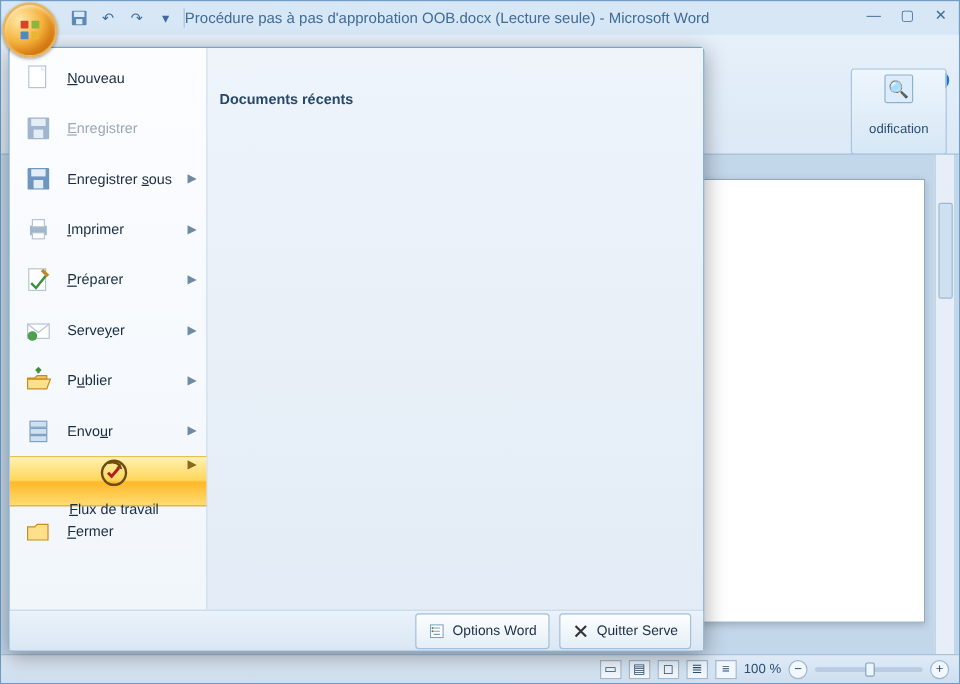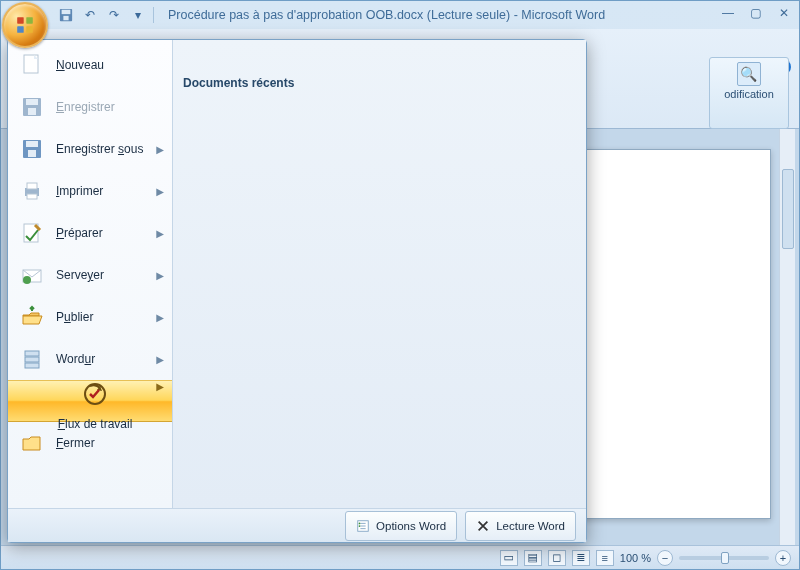--- a/index.html
+++ b/index.html
@@ -18,21 +18,21 @@
     padding-left: 50px;
     position: relative;
   }
   .qat { display: flex; align-items: center; gap: 6px; margin-left: 6px; }
   .qat-btn {
     width: 18px; height: 18px; display:flex; align-items:center; justify-content:center;
     color: #3c6a9a; font-size: 12px;
   }
   .qat-sep { width: 1px; height: 16px; background: #a8c4dd; }
   .title-text {
-    margin-left: 14px; font-size: 12.5px; color: #3f6c98;
+    font-size: 12.5px; color: #3f6c98;
   }
   .win-controls {
     position: absolute; right: 6px; top: 4px; display:flex; gap:10px;
     color: #3f6c98; font-size: 12px;
   }
   .win-btn { width: 18px; height:15px; display:flex; align-items:center; justify-content:center; }
 
   .office-button {
     position: absolute; left: 1px; top: 1px;
     width: 46px; height: 46px; border-radius: 50%;
@@ -58,21 +58,21 @@
     display:flex; flex-direction:column; align-items:center; justify-content:flex-start;
     padding-top:4px;
   }
   .help-btn {
     position:absolute; right:8px; top:30px;
     width:16px; height:16px; border-radius:50%;
     background:#1e74d2; color:#fff; font-size:11px; font-weight:bold;
     display:flex; align-items:center; justify-content:center;
   }
   .ribbon-group .big-icon { width:24px; height:24px; background:#dcecfa; border:1px solid #8fb2d3; border-radius:2px; display:flex; align-items:center; justify-content:center; font-size:14px; color:#3a6fa5; }
-  .ribbon-group .lbl { font-size:11px; color:#2b4f74; margin-top:2px; }
+  .ribbon-group .lbl { font-size:11px; color:#2b4f74; margin-top:16px; }
 
   .doc-area {
     position:absolute; top: 128px; left:0; right:0; bottom:24px;
     background: #c3d7ea;
   }
   .doc-page {
     position:absolute; left: 520px; top: 20px;
     width: 250px; height: 370px;
     background:#fff; border:1px solid #8fa9c1;
     box-shadow: 0 2px 6px rgba(0,0,0,.2);
@@ -304,21 +304,21 @@
         </div>
 
         <div class="menu-item">
           <span class="ic">
               <svg width="24" height="24">
                 <rect x="5" y="4" width="14" height="5" fill="#cfe0f0" stroke="#7fa2c2"></rect>
                 <rect x="5" y="10" width="14" height="5" fill="#cfe0f0" stroke="#7fa2c2"></rect>
                 <rect x="5" y="16" width="14" height="5" fill="#cfe0f0" stroke="#7fa2c2"></rect>
               </svg>
             </span>
-          <span><span>Word</span><span class="u">u</span><span>r</span></span>
+          <span><span>Envo</span><span class="u">u</span><span>r</span></span>
           <span class="arrow">▶</span>
         </div>
 
         <div class="menu-item selected">
           <span class="ic">
               <svg width="26" height="26">
                 <circle cx="13" cy="13" r="10" fill="none" stroke="#6d4e12" stroke-width="2"></circle>
                 <path d="M8 5 a9 9 0 0 1 10 2" stroke="#6d4e12" stroke-width="2" fill="none"></path>
                 <polygon points="18,5 20,10 15,9" fill="#6d4e12"></polygon>
                 <path d="M8 13 l3 3 l6 -7" stroke="#b02020" stroke-width="2.5" fill="none"></path>
@@ -349,21 +349,21 @@
             <path d="M5 5h6M5 8h6M5 11h6" stroke="#7fa2c2"></path>
             <circle cx="4" cy="5" r="1" fill="#3b8f3b"></circle>
             <circle cx="4" cy="8" r="1" fill="#3b8f3b"></circle>
           </svg>
         <span>Options Word</span>
       </div>
       <div class="footer-btn">
         <svg viewBox="0 0 16 16">
             <path d="M3 3 L13 13 M13 3 L3 13" stroke="#333" stroke-width="2"></path>
           </svg>
-        <span>Lecture Word</span>
+        <span>Quitter Serve</span>
       </div>
     </div>
   </div>
 
   <div class="statusbar">
     <div class="view-btn">▭</div>
     <div class="view-btn">▤</div>
     <div class="view-btn">◻</div>
     <div class="view-btn">≣</div>
     <div class="view-btn">≡</div>

